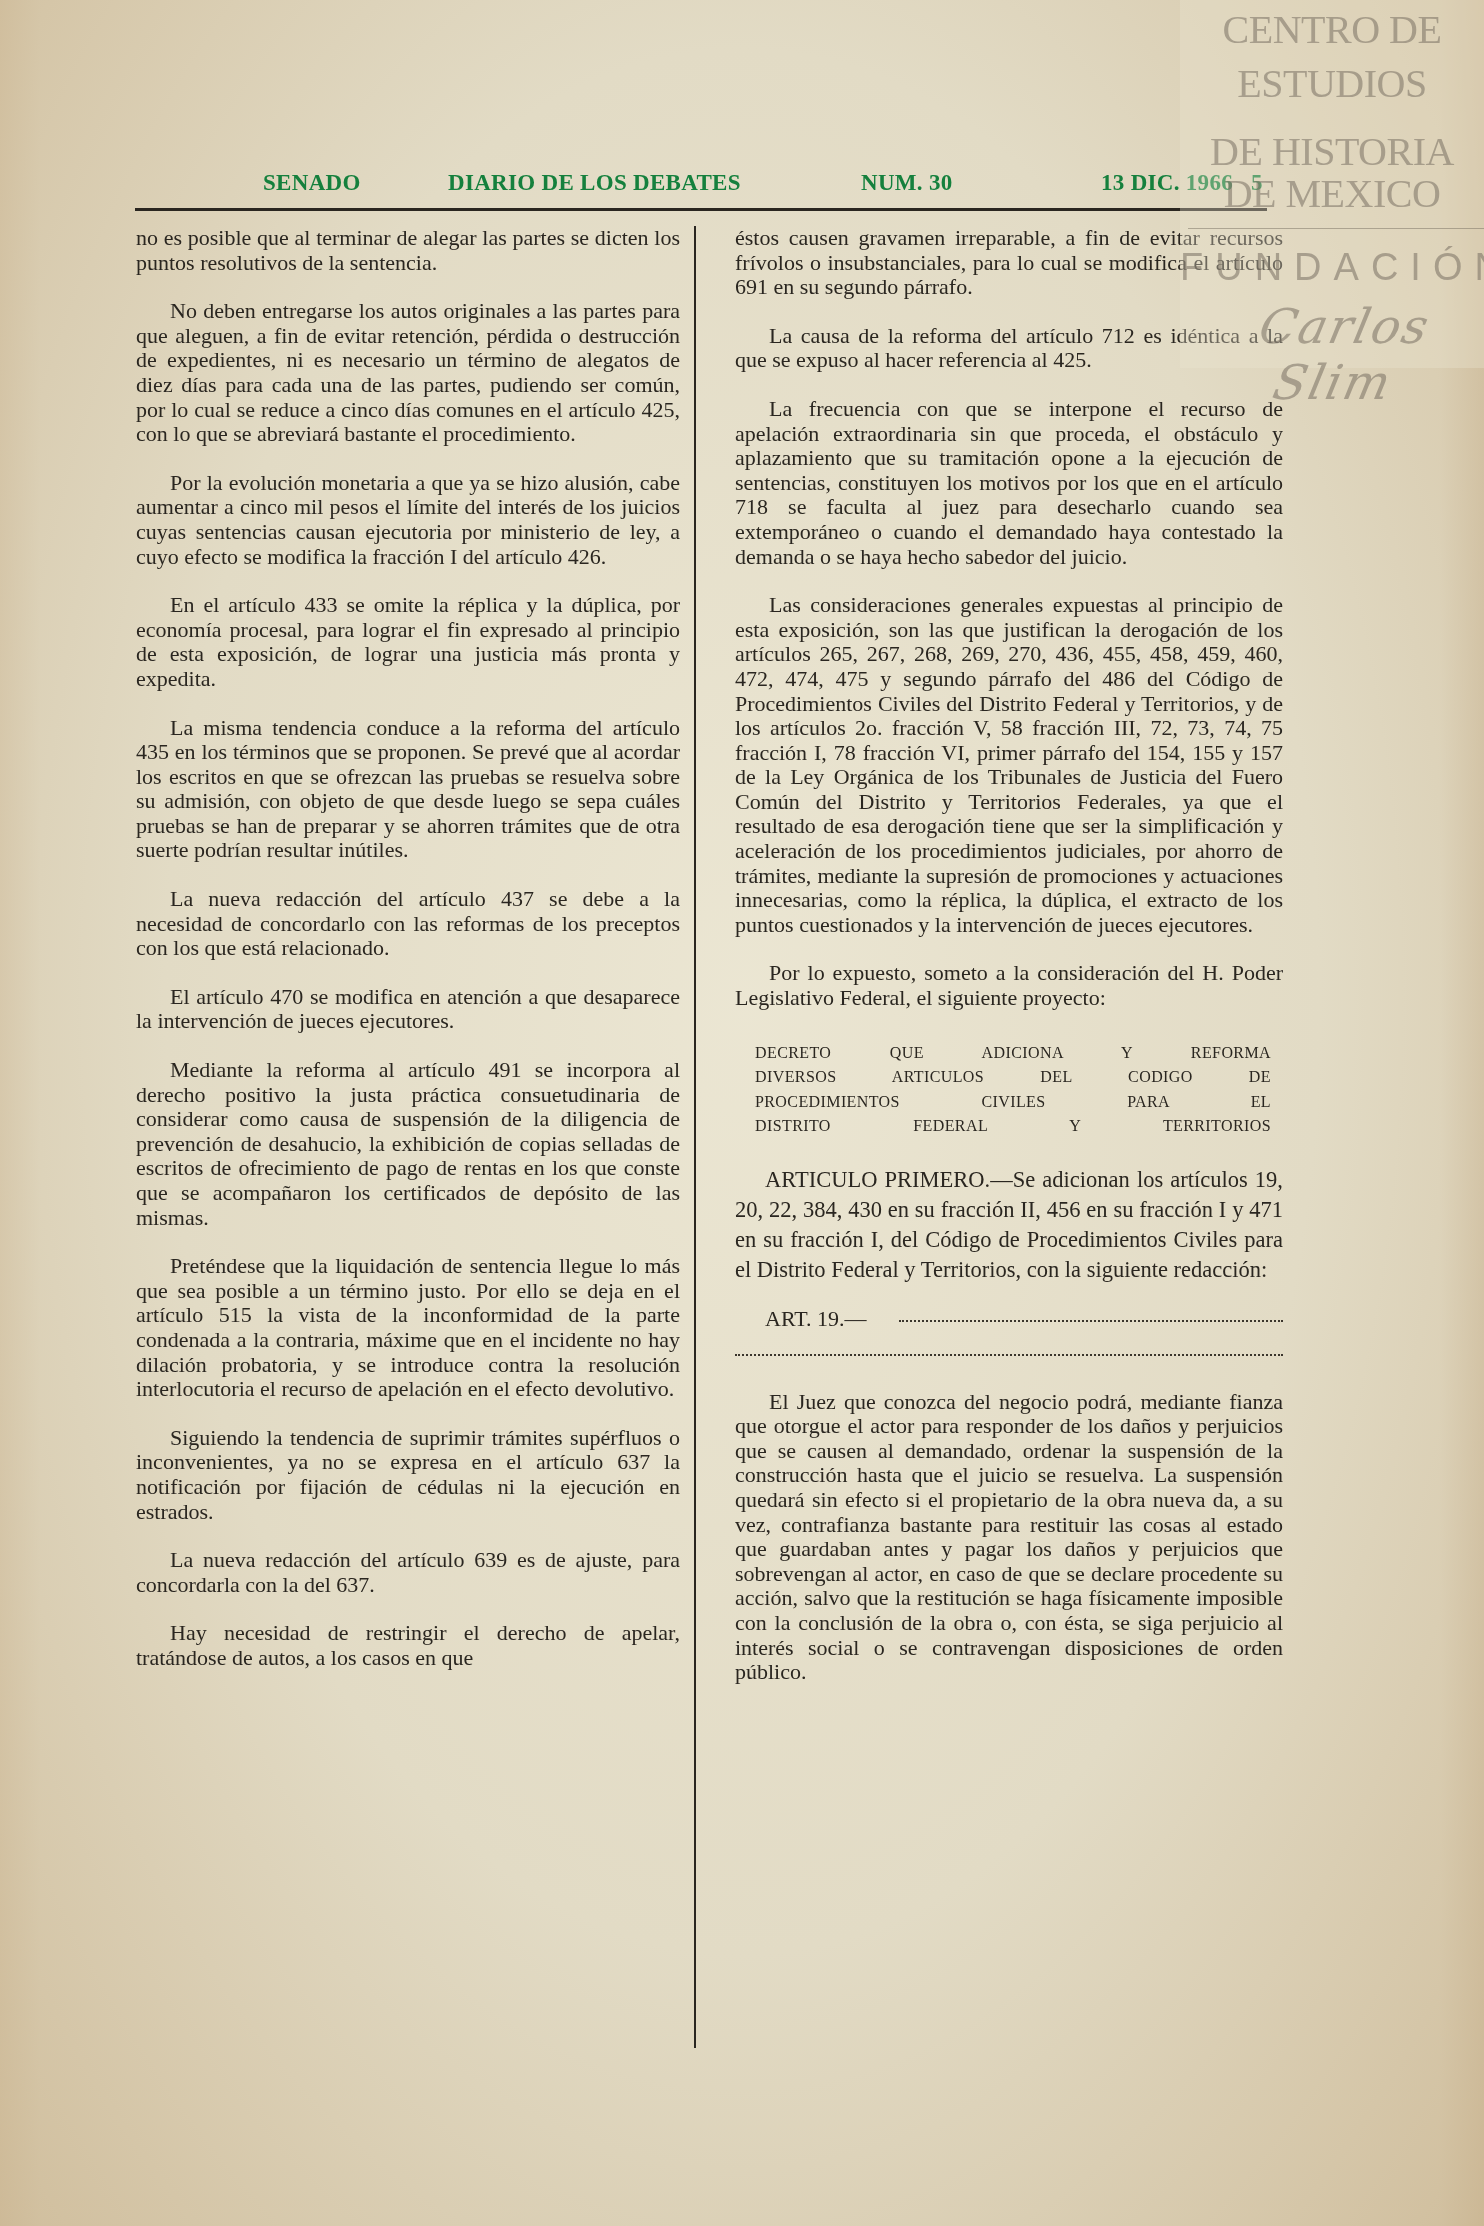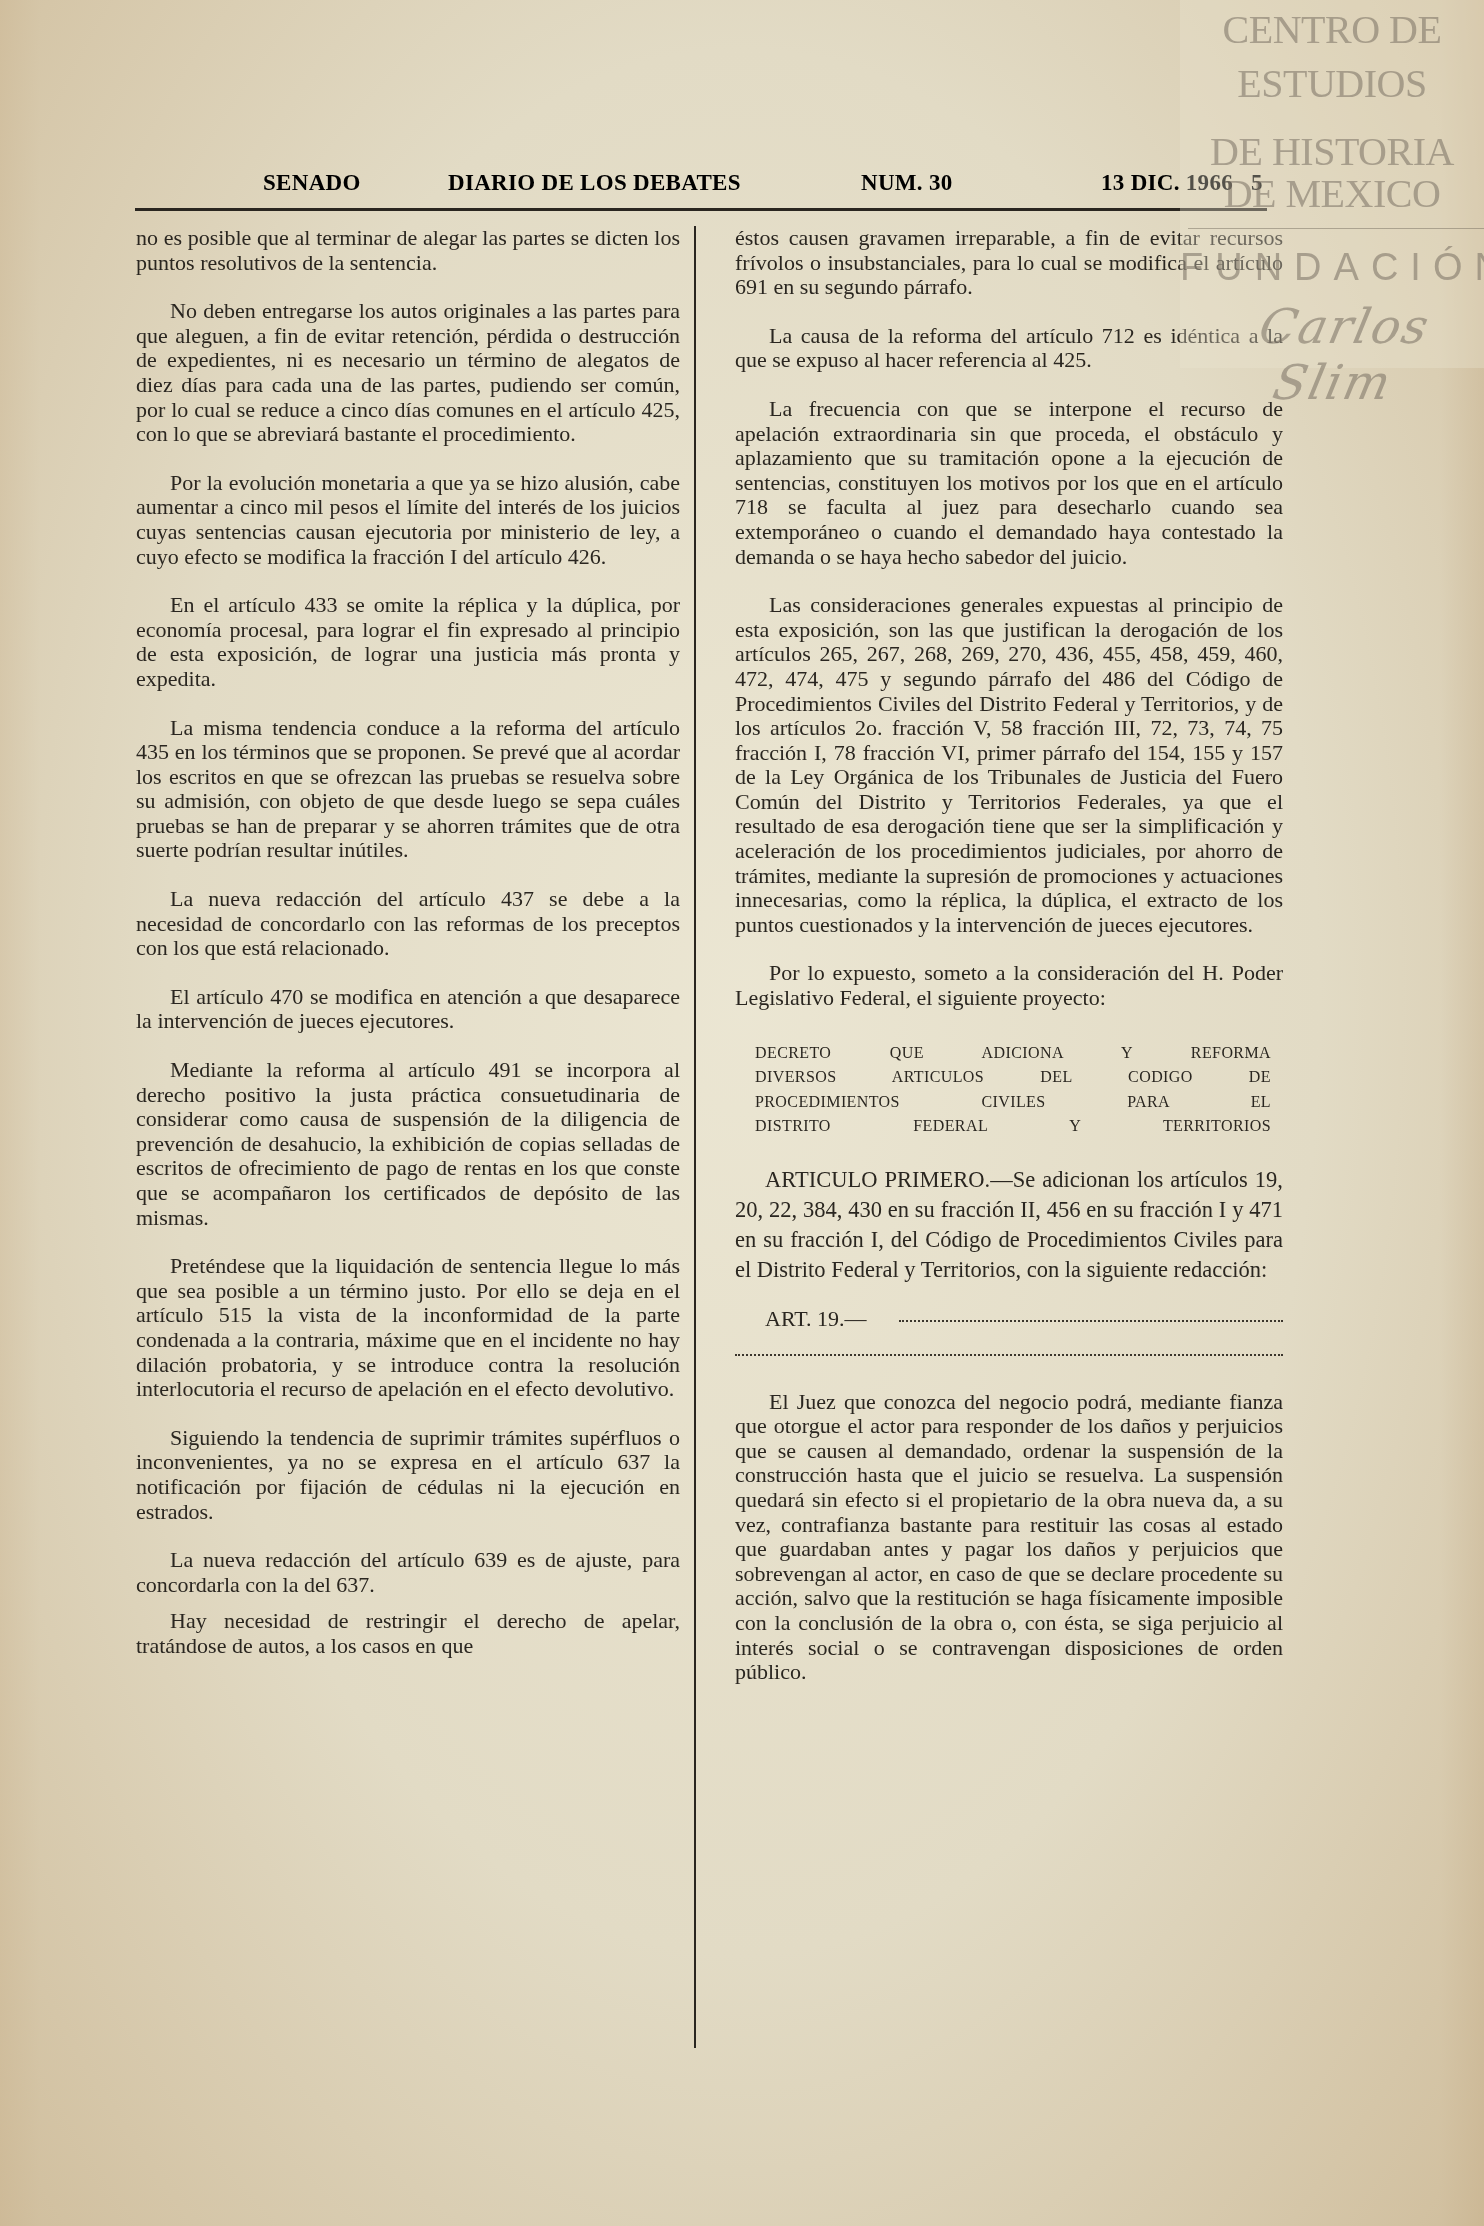--- a/index.html
+++ b/index.html
@@ -11,21 +11,21 @@
       linear-gradient(90deg, rgba(196,168,130,0.55) 0px, rgba(196,168,130,0) 40px, rgba(196,168,130,0) 1440px, rgba(180,150,110,0.6) 1484px);
     font-family: "Liberation Serif", "DejaVu Serif", serif;
     color: #2a2620;
   }
   .page { position: absolute; left: 0; top: 0; width: 1484px; height: 2226px; }
 
   
   .running-head {
     position: absolute; top: 170px; left: 263px; width: 1002px; height: 32px;
     font-family: "Liberation Serif", serif; font-weight: bold; font-size: 23px;
-    letter-spacing: 0.3px; color: #000000;
+    letter-spacing: 0.3px; color: #15803d;
   }
   .running-head span { position: absolute; top: 0; white-space: nowrap; }
   .rh-senado { left: 0; }
   .rh-diario { left: 185px; }
   .rh-num    { left: 598px; }
   .rh-date   { left: 798px; margin-left: 40px; }
   .rh-page   { left: 988px; }
   .head-rule {
     position: absolute; top: 208px; left: 135px; width: 1132px; height: 3px;
     background: #2a2620;
@@ -38,21 +38,21 @@
     hyphens: manual;
   }
   .col-left  { left: 136px; width: 544px; }
   .col-right { left: 716px; width: 548px; margin-left: 19px; }
   .column-divider {
     position: absolute; left: 694px; top: 226px; width: 2px; height: 1822px;
     background: #2a2620;
   }
   .para { margin: 0 0 24px 0; text-indent: 34px; }
   .para.first { text-indent: 0; }
-  .para.tight { margin-bottom: 12px; }
+  .para.tight { }
 
   .decree-title {
     margin: 30px 0 26px 0; padding-left: 20px; padding-right: 12px;
     font-size: 16px; line-height: 24.6px; text-align: justify;
     text-align-last: justify; letter-spacing: 0.4px;
   }
   .decree-title div { text-align: justify; text-align-last: justify; }
 
   .article-lead {
     text-indent: 30px; font-size: 22.5px; line-height: 30px; margin: 0 0 22px 0;

